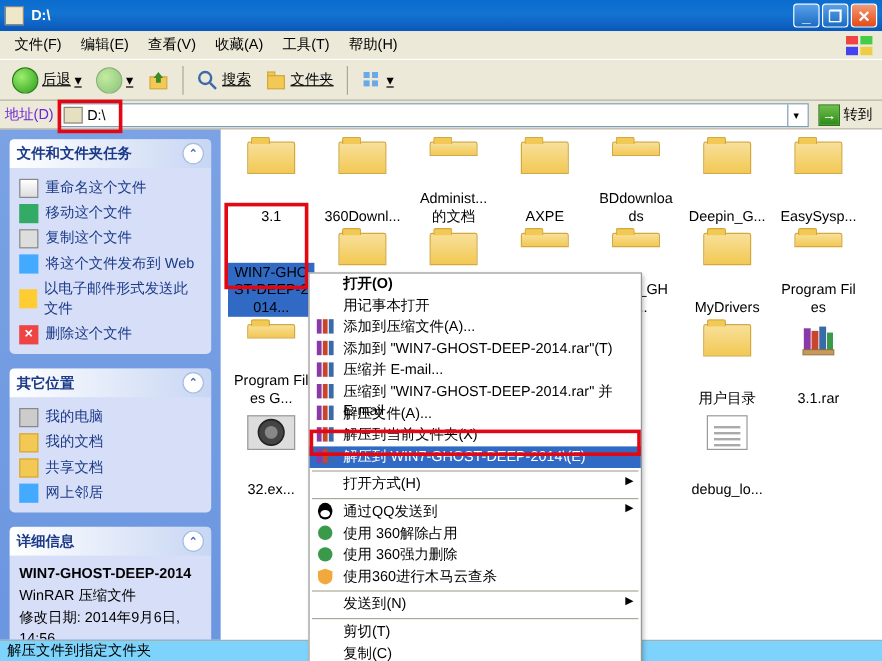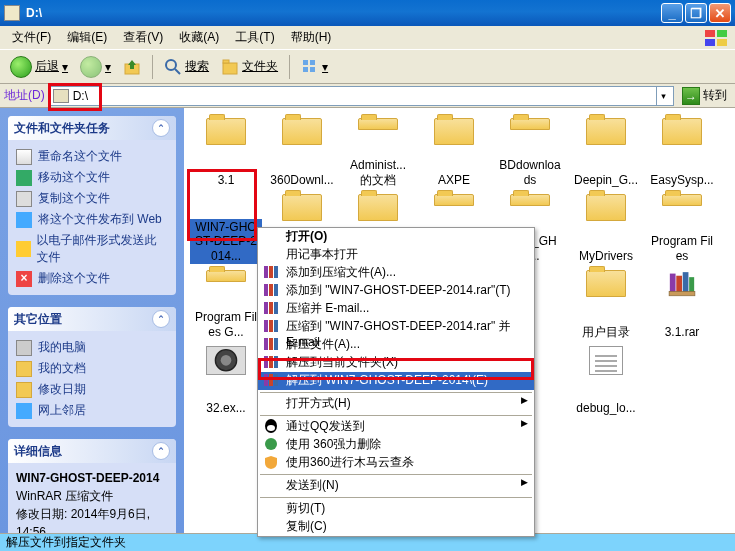--- a/index.html
+++ b/index.html
@@ -215,21 +215,21 @@
         <div class="item">
             <span class="ic ic-mycomputer"></span>
             <span>我的电脑</span>
           </div>
         <div class="item">
             <span class="ic ic-mydocs"></span>
             <span>我的文档</span>
           </div>
         <div class="item">
             <span class="ic ic-shared"></span>
-            <span>修改日期</span>
+            <span>共享文档</span>
           </div>
         <div class="item">
             <span class="ic ic-network"></span>
             <span>网上邻居</span>
           </div>
       </div>
     </div>
 
     <div class="panel detail">
       <div class="phead">
@@ -420,20 +420,26 @@
         <ellipse cx="9" cy="8" rx="6" ry="7" fill="#000"></ellipse>
         <ellipse cx="9" cy="10" rx="4" ry="3" fill="#fff"></ellipse>
       </svg>
       <span>通过QQ发送到</span>
       <span class="arrow">▶</span>
     </div>
   <div class="mi">
       <svg class="micon" viewBox="0 0 18 16">
         <circle cx="9" cy="8" r="6" fill="#3a9a4a"></circle>
       </svg>
+      <span>使用 360解除占用</span>
+    </div>
+  <div class="mi">
+      <svg class="micon" viewBox="0 0 18 16">
+        <circle cx="9" cy="8" r="6" fill="#3a9a4a"></circle>
+      </svg>
       <span>使用 360强力删除</span>
     </div>
   <div class="mi">
       <svg class="micon" viewBox="0 0 18 16">
         <path d="M9 2 L15 4 L15 9 Q15 14 9 15 Q3 14 3 9 L3 4 Z" fill="#f2a83a"></path>
       </svg>
       <span>使用360进行木马云查杀</span>
     </div>
   <div class="msep"></div>
   <div class="mi">

